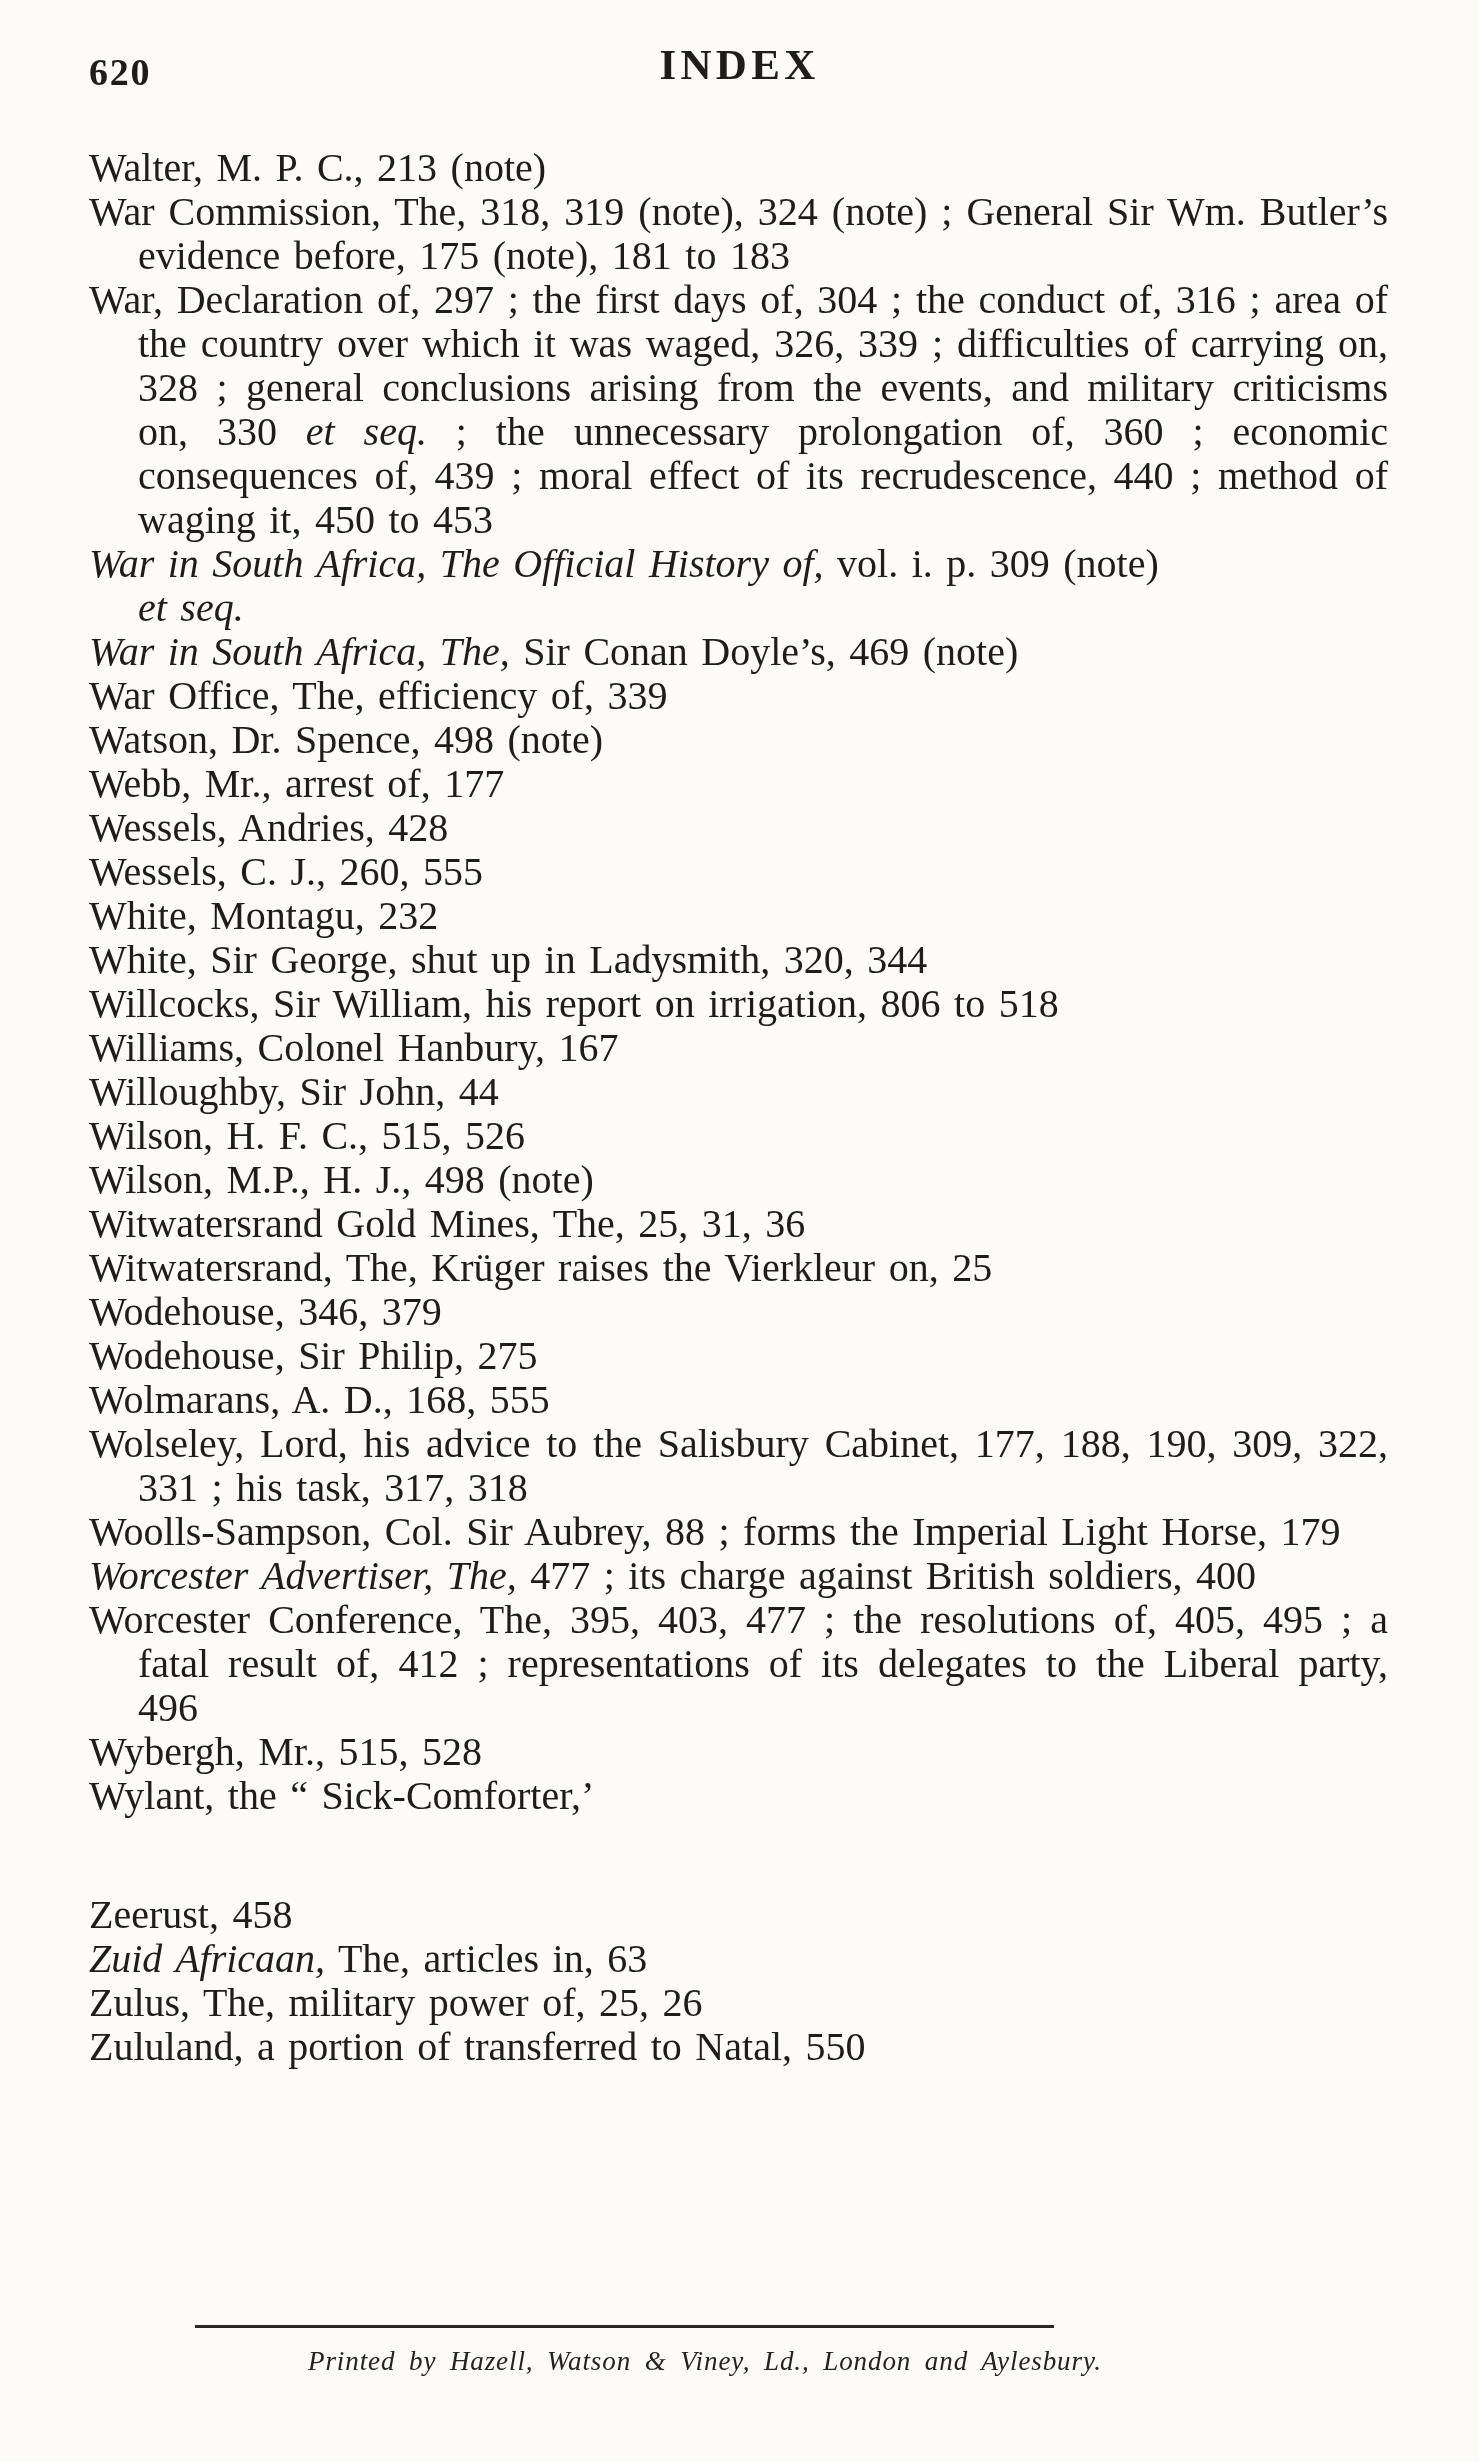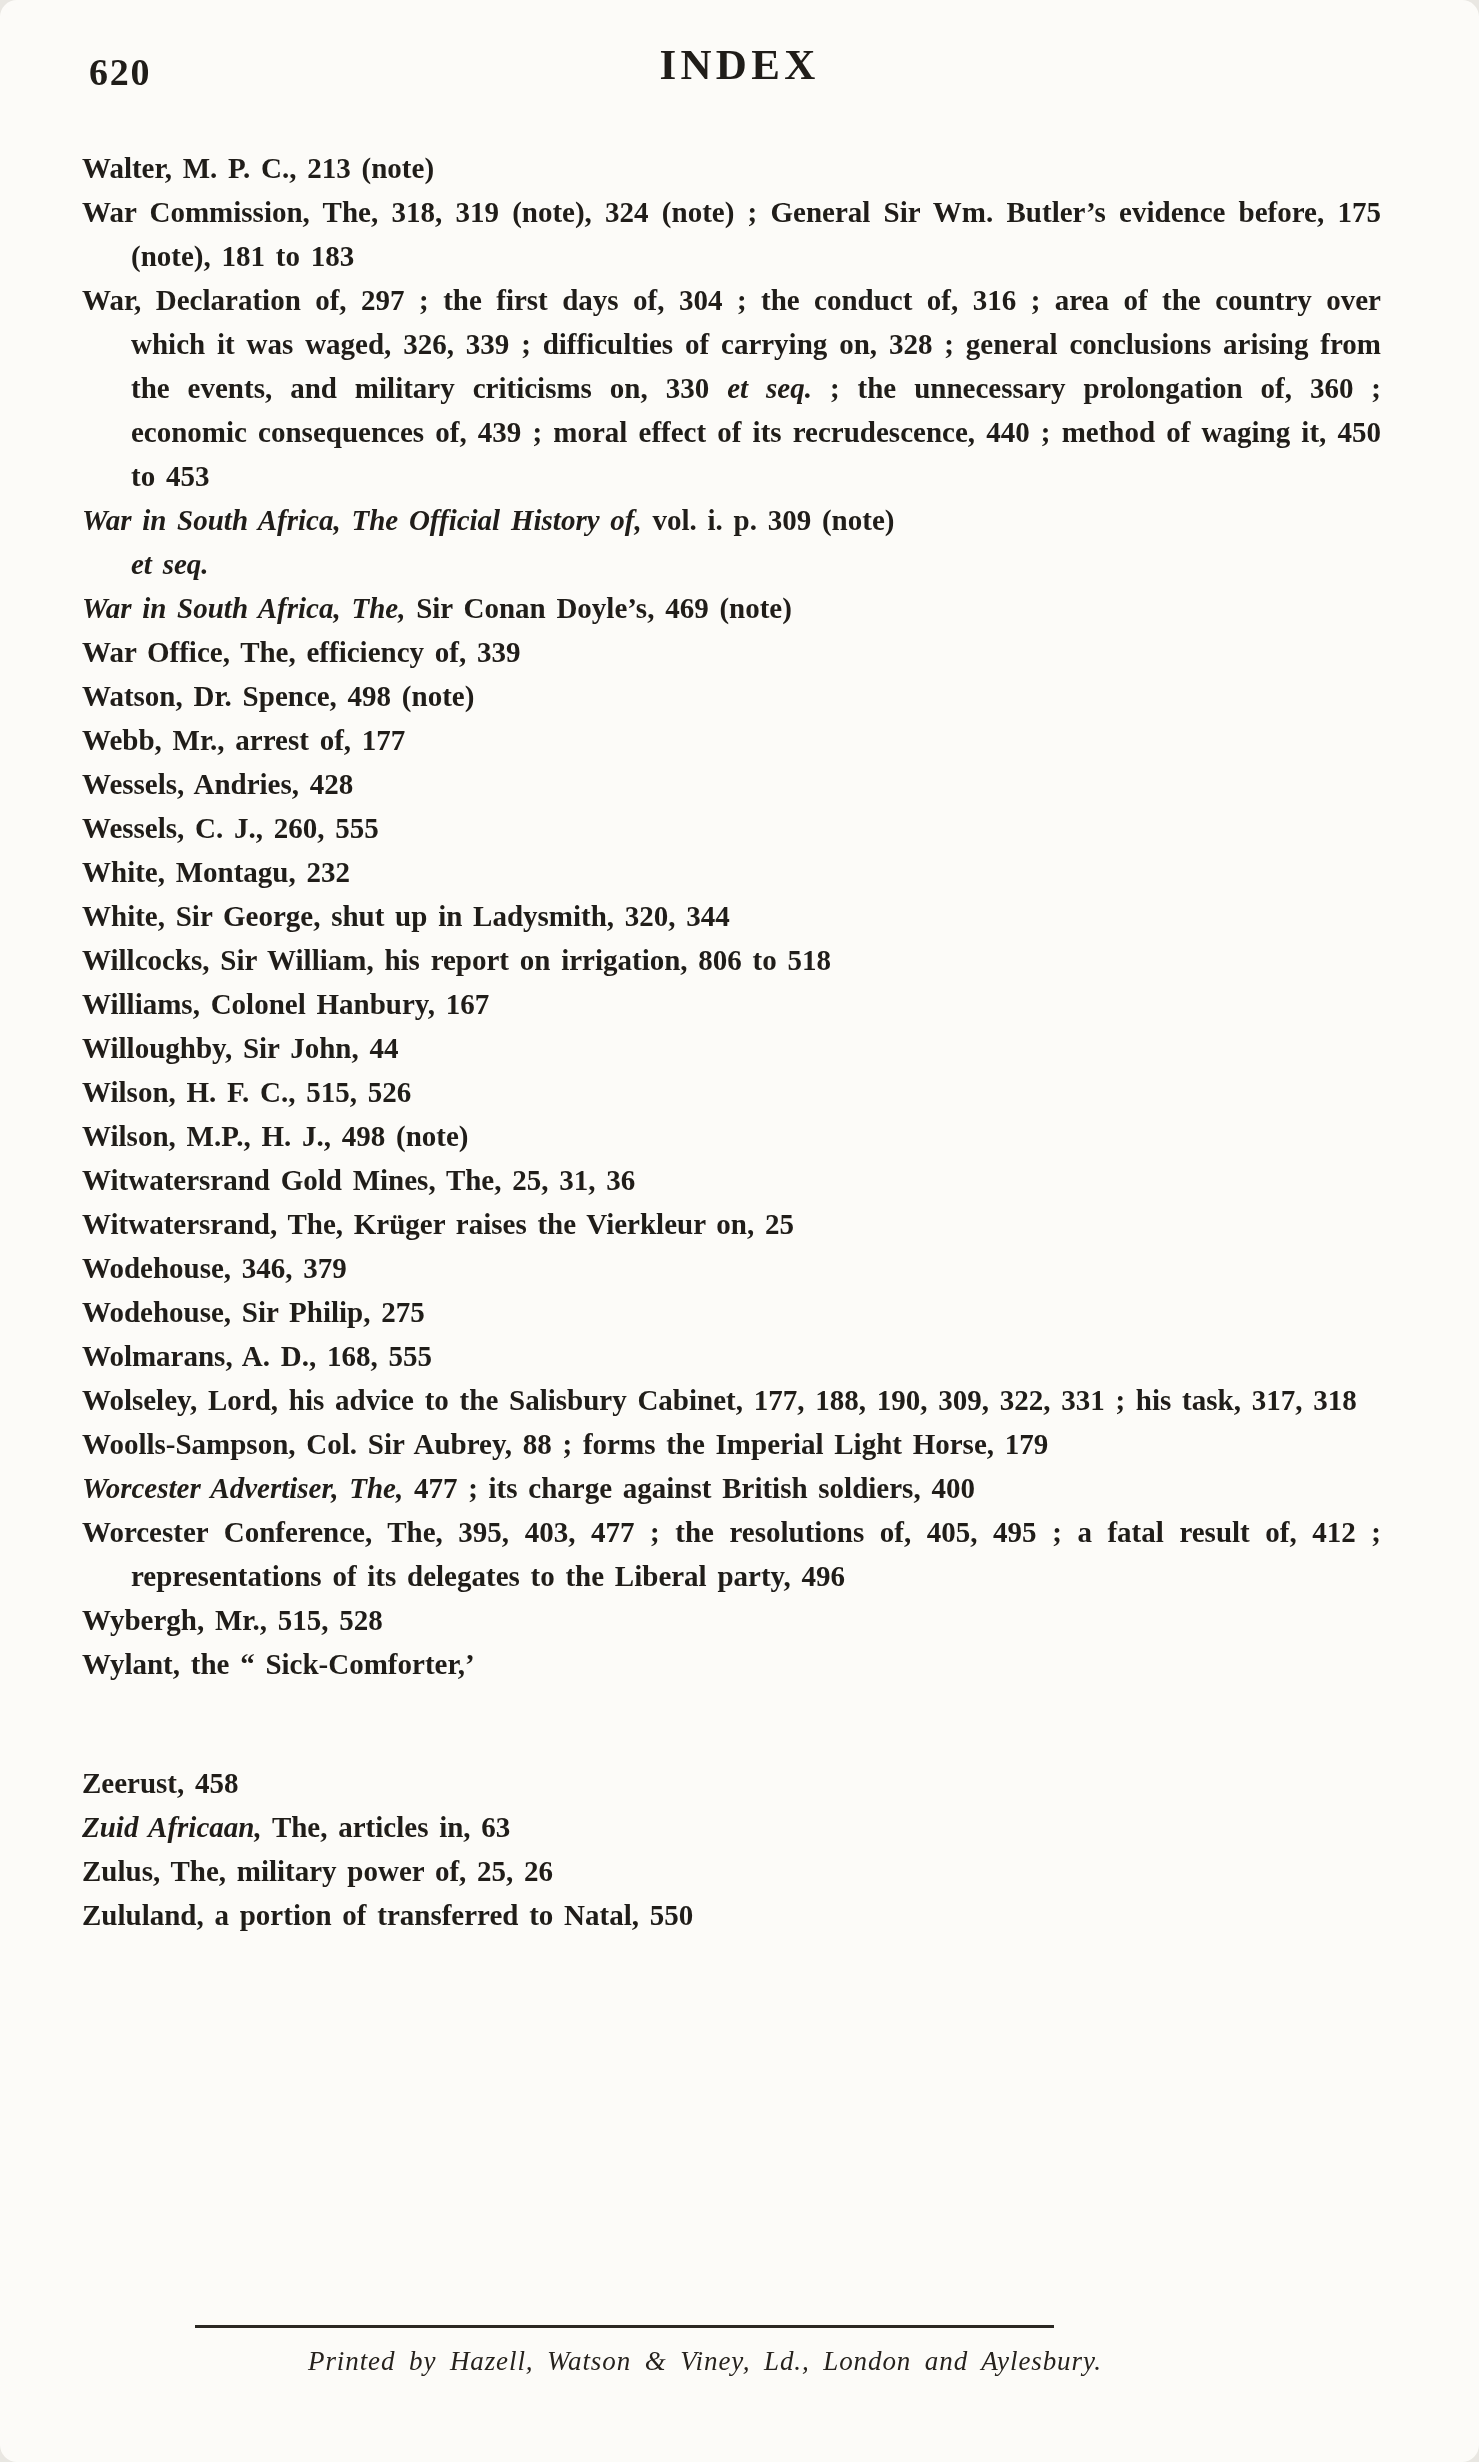--- a/index.html
+++ b/index.html
@@ -9,21 +9,20 @@
     background: #e9e7e2;
     font-family: "Liberation Serif", serif;
   }
   .page {
     position: relative;
     width: 1479px;
     height: 2462px;
     background: #fcfbf8;
     color: #201d19;
     overflow: hidden;
-    border-radius: 17px;
   }
   .page-number {
     position: absolute;
     left: 89px;
     top: 50px;
     font-size: 38px;
     font-weight: 700;
     letter-spacing: 1.7px;
   }
   .page-title {
@@ -32,28 +31,27 @@
     right: 0;
     top: 40px;
     margin: 0;
     text-align: center;
     font-size: 43px;
     font-weight: 700;
     letter-spacing: 4.3px;
   }
   .entries {
     position: absolute;
-    left: 82px;
+    left: 89px;
     top: 146px;
     width: 1299px;
-    font-size: 29px;
+    font-size: 40px;
     line-height: 44px;
     text-align: justify;
     word-spacing: 3.5px;
-    font-weight: bold;
   }
   .entry {
     margin: 0;
     padding-left: 49px;
     text-indent: -49px;
   }
   .entry.gap { margin-top: 75px; }
   .ital { font-style: italic; }
   .footer-rule {
     position: absolute;

